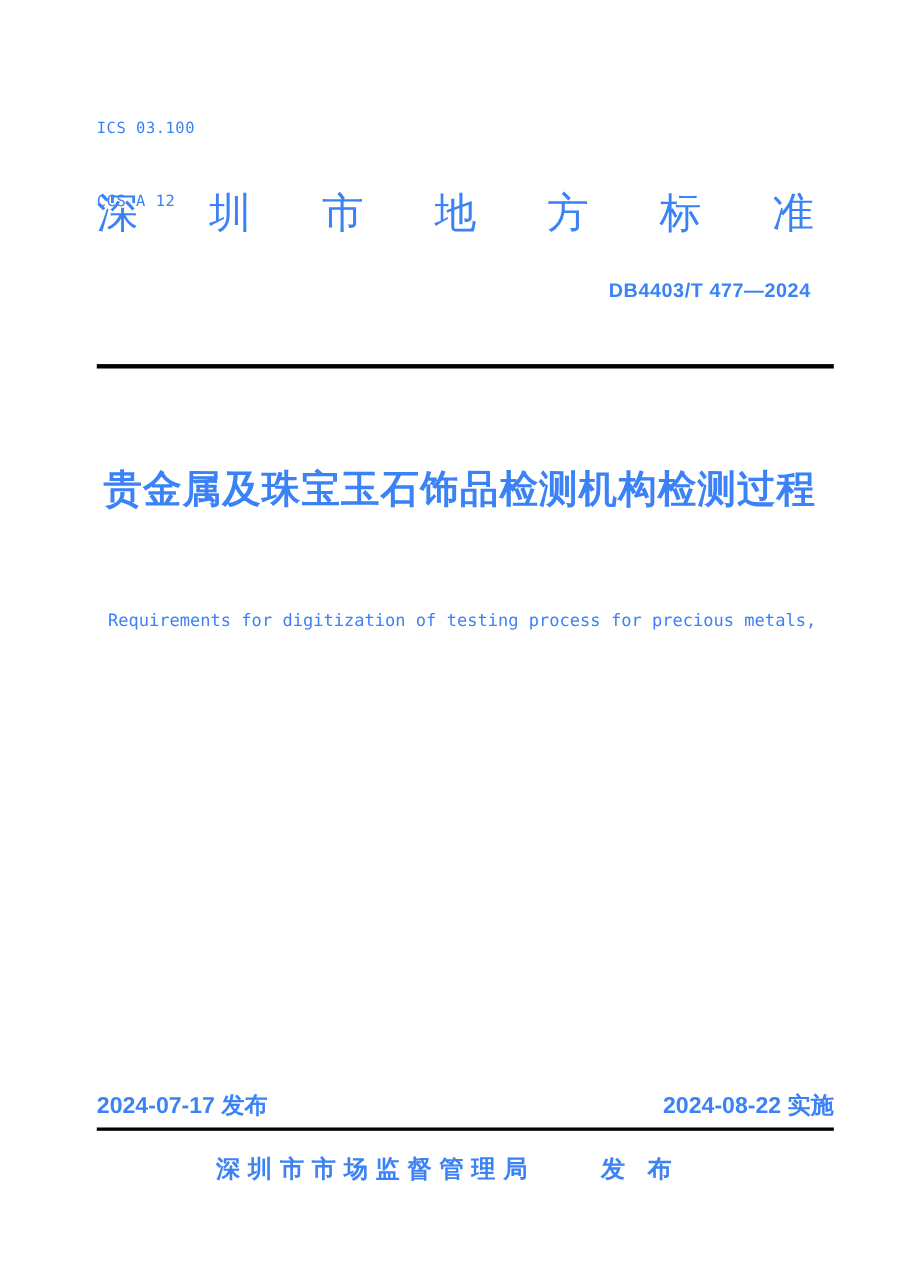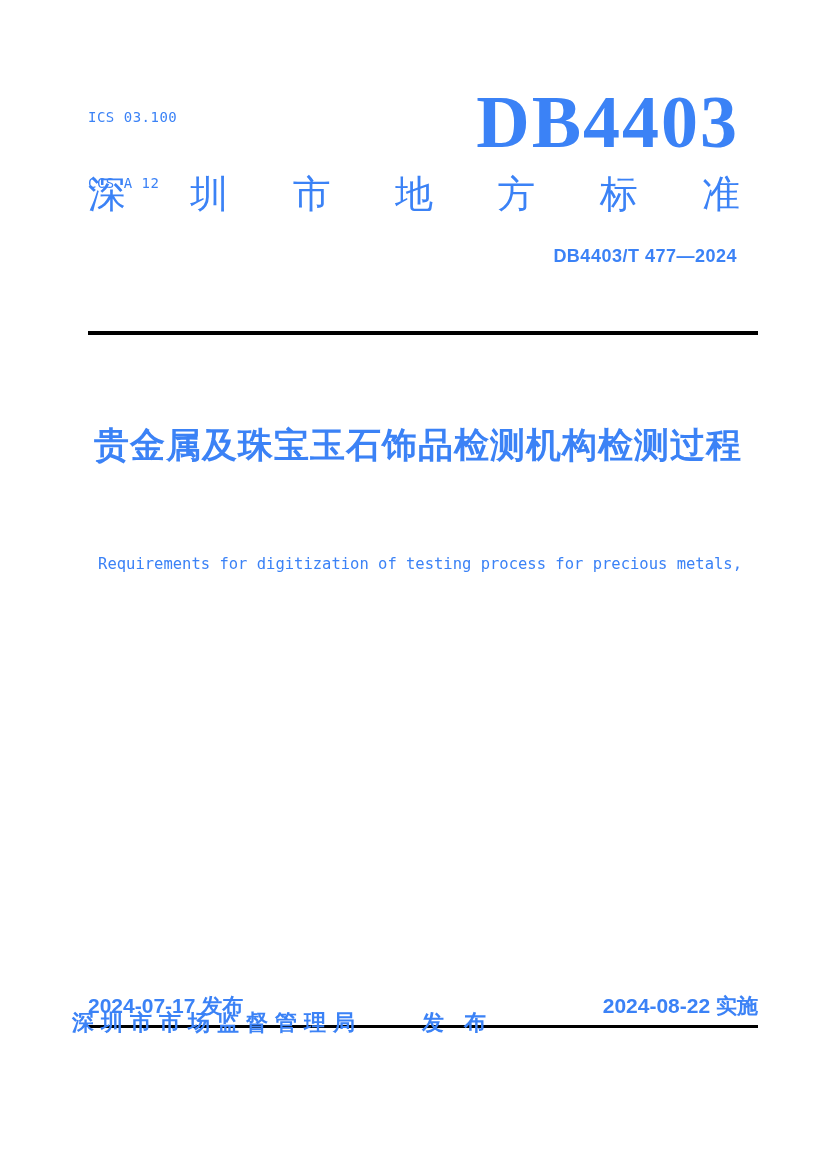--- a/index.html
+++ b/index.html
@@ -47,21 +47,21 @@
     width: 652px;
     display: flex;
     justify-content: space-between;
     font-size: 38px;
     line-height: 44px;
     font-weight: 400;
   }
   .standard-number {
     position: absolute;
     right: 78px;
-    top: 220px;
+    top: 228px;
     font-size: 18px;
     line-height: 24px;
     font-weight: 600;
     letter-spacing: 0.5px;
   }
   .rule-top {
     position: absolute;
     left: 88px;
     top: 307px;
     width: 670px;
@@ -105,41 +105,41 @@
     position: absolute;
     left: 88px;
     top: 1001px;
     width: 670px;
     height: 3px;
     background: #000000;
   }
   .publisher-row {
     position: absolute;
     left: 72px;
-    top: 984px;
+    top: 1024px;
     width: 670px;
     display: flex;
+    justify-content: center;
     gap: 60px;
     font-size: 22px;
     line-height: 30px;
     font-weight: bold;
     letter-spacing: 7px;
   }
 </style>
 </head>
 <body>
 
 <div class="page">
 
   <div class="codes">
     <div>ICS 03.100</div>
     <div>CCS A 12</div>
   </div>
 
-  <div class="db-logo">DB4403</div>
 
   <div class="standard-type">
     <span>深</span>
     <span>圳</span>
     <span>市</span>
     <span>地</span>
     <span>方</span>
     <span>标</span>
     <span>准</span>
   </div>

